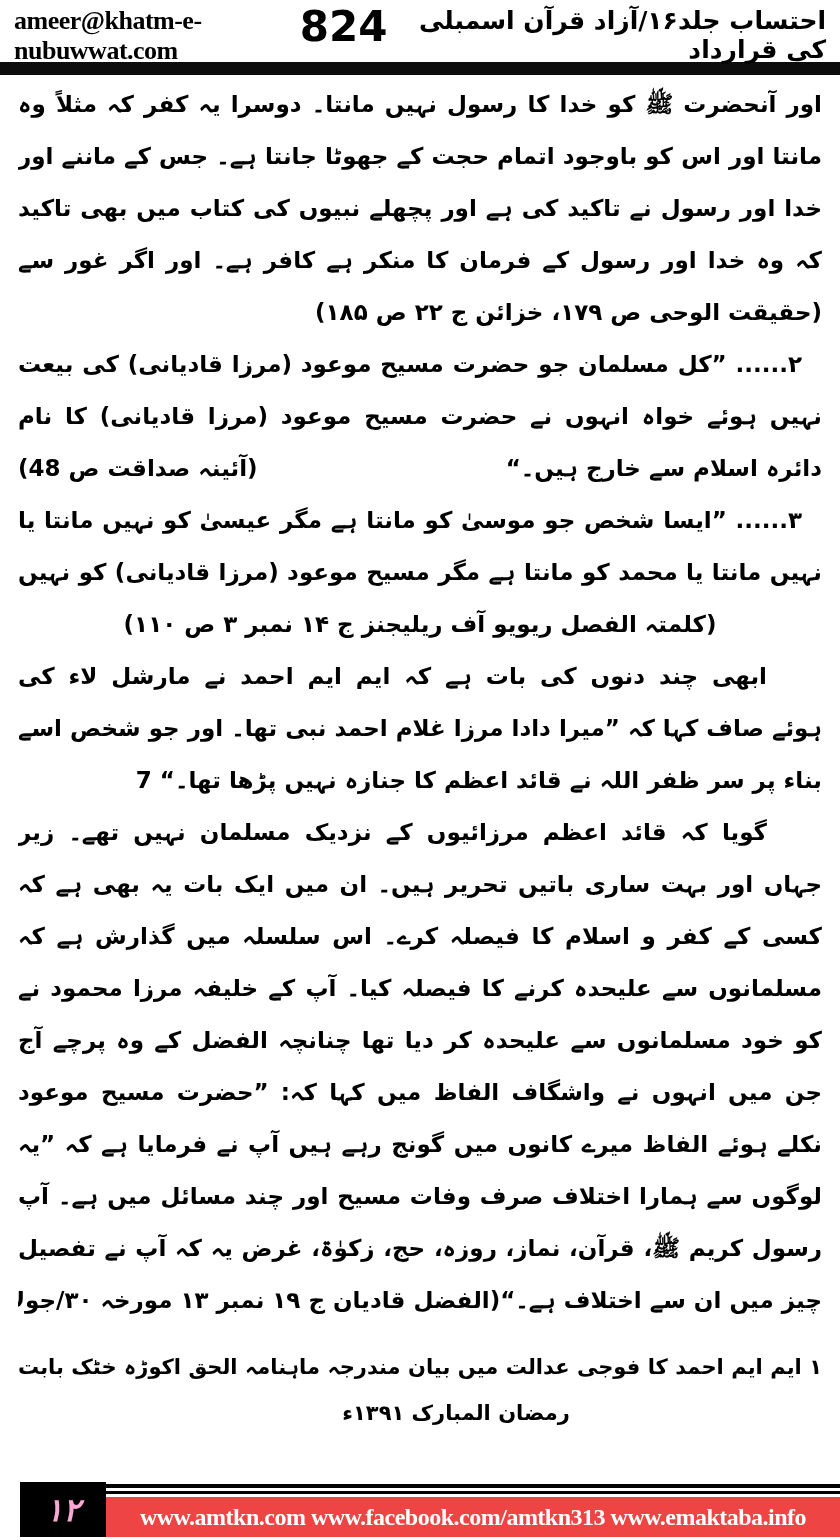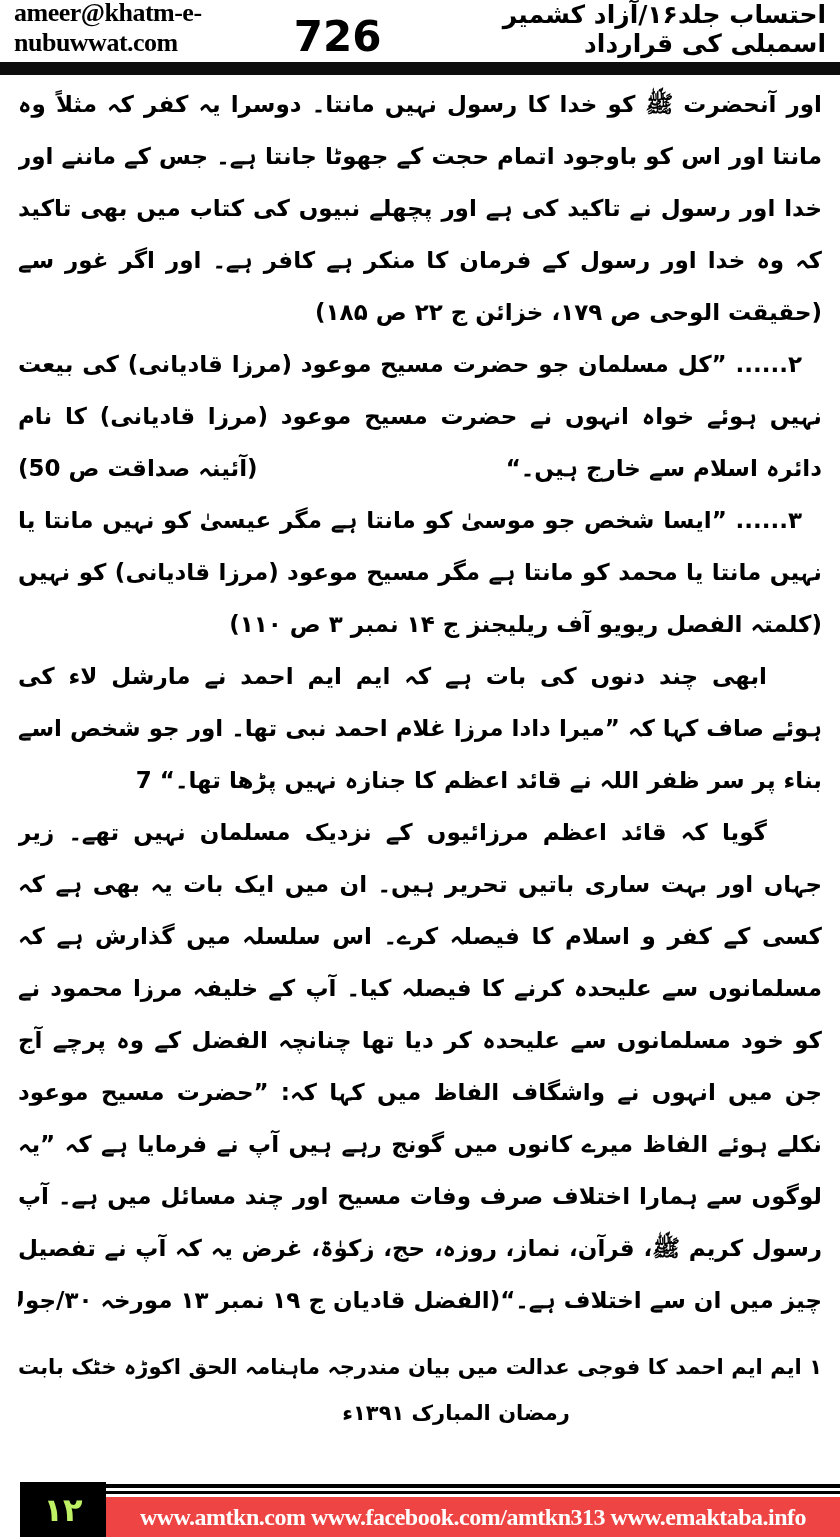--- a/index.html
+++ b/index.html
@@ -3,21 +3,21 @@
 <meta charset="utf-8">
 <style>
   html,body{margin:0;padding:0;background:#e8e8e8;}
   .page{
     position:relative;width:840px;height:1540px;margin:0 auto;
     background:#ffffff;color:#000;overflow:hidden;
     font-family:"DejaVu Sans",sans-serif;
   }
   
   .header{
-    direction:ltr;display:flex;align-items:flex-end;justify-content:space-between;
+    direction:ltr;display:flex;align-items:flex-start;justify-content:space-between;
     height:58px;padding:6px 14px 0 14px;box-sizing:border-box;gap:20px;
   }
   .email{
     font-family:"Liberation Serif","DejaVu Serif",serif;
     font-weight:bold;font-size:26px;letter-spacing:-0.5px;
   }
   .pagenum{
     font-family:"DejaVu Sans",sans-serif;font-weight:bold;font-size:42px;
     line-height:1;direction:rtl;
   }
@@ -32,83 +32,84 @@
   }
   .line{
     height:52px;line-height:52px;overflow:hidden;
     font-size:23px;font-weight:bold;white-space:nowrap;
   }
   .line.justify{
     white-space:normal;
     text-align:justify;text-align-last:justify;-moz-text-align-last:justify;
   }
   .line.right{text-align:right;}
-  .line.left{text-align:right;}
+  .line.left{text-align:center;}
   .line.split{display:flex;justify-content:space-between;align-items:baseline;}
   .line.split .main{white-space:nowrap;}
   .line.split .ref{white-space:nowrap;}
   
   .footnote{
     direction:rtl;padding:0 18px;margin-top:18px;
   }
   .fn-line{
     height:46px;line-height:46px;overflow:hidden;
     font-size:21px;font-weight:bold;
   }
   .fn-line.justify{text-align:justify;text-align-last:justify;-moz-text-align-last:justify;}
   .fn-line.left{text-align:center;padding-left:72px;}
   
   .footer{
     position:absolute;left:20px;right:0;bottom:3px;height:55px;
     display:flex;direction:ltr;
   }
   .page-box{
-    width:86px;background:#000;color:#bef264;
+    width:86px;background:#000;color:#f9a8d4;
     display:flex;align-items:center;justify-content:center;
     font-size:32px;font-weight:bold;direction:rtl;
     font-family:"DejaVu Sans",sans-serif;
+    font-style:italic;
   }
   .link-bar{flex:1;display:flex;flex-direction:column;margin-top:2px;}
   .stripes{
     height:13px;
     background:linear-gradient(to bottom,#000 0 4px,#fff 4px 7px,#000 7px 10px,#fff 10px 13px);
   }
   .links{
     flex:1;background:#ef4444;color:#fff;
     display:flex;align-items:center;justify-content:center;
     font-family:"Liberation Serif","DejaVu Serif",serif;
     font-weight:bold;font-size:24px;letter-spacing:-0.5px;white-space:nowrap;
   }
 </style>
 </head>
 <body>
 
 <div class="page">
 
   <div class="header">
     <span class="email">ameer@khatm-e-nubuwwat.com</span>
-    <span class="pagenum">726</span>
-    <span class="title">احتساب جلد۱۶/آزاد کشمیر اسمبلی کی قرارداد</span>
+    <span class="pagenum">824</span>
+    <span class="title">احتساب جلد۱۶/آزاد قرآن اسمبلی کی قرارداد</span>
   </div>
 
   <div class="rule"></div>
 
   <div class="content">
       <div class="line justify">اور آنحضرت ﷺ کو خدا کا رسول نہیں مانتا۔ دوسرا یہ کفر کہ مثلاً وہ مسیح موعود (مرزا قادیانی) کو نہیں</div>
       <div class="line justify">مانتا اور اس کو باوجود اتمام حجت کے جھوٹا جانتا ہے۔ جس کے ماننے اور سچا جاننے کے بارے میں</div>
       <div class="line justify">خدا اور رسول نے تاکید کی ہے اور پچھلے نبیوں کی کتاب میں بھی تاکید پائی جاتی ہے۔ پس اس لئے</div>
       <div class="line justify">کہ وہ خدا اور رسول کے فرمان کا منکر ہے کافر ہے۔ اور اگر غور سے دیکھا جائے تو یہ دونوں قسم کے</div>
       <div class="line split">
         <span class="ref">(حقیقت الوحی ص ۱۷۹، خزائن ج ۲۲ ص ۱۸۵)</span>
       </div>
       <div class="line justify" style="padding-right: 20px;">۲...... ”کل مسلمان جو حضرت مسیح موعود (مرزا قادیانی) کی بیعت میں شامل</div>
       <div class="line justify">نہیں ہوئے خواہ انہوں نے حضرت مسیح موعود (مرزا قادیانی) کا نام بھی نہی سنا وہ کافر ہیں۔ اور</div>
       <div class="line split">
         <span class="main">دائرہ اسلام سے خارج ہیں۔“</span>
-        <span class="ref">(آئینہ صداقت ص 50)</span>
+        <span class="ref">(آئینہ صداقت ص 48)</span>
       </div>
       <div class="line justify" style="padding-right: 20px;">۳...... ”ایسا شخص جو موسیٰ کو مانتا ہے مگر عیسیٰ کو نہیں مانتا یا عیسیٰ کو مانتا ہے مگر محمد کو</div>
       <div class="line justify">نہیں مانتا یا محمد کو مانتا ہے مگر مسیح موعود (مرزا قادیانی) کو نہیں مانتا وہ پکا کافر ہے۔“</div>
       <div class="line left">(کلمتہ الفصل ریویو آف ریلیجنز ج ۱۴ نمبر ۳ ص ۱۱۰)</div>
       <div class="line justify" style="padding-right: 55px;">ابھی چند دنوں کی بات ہے کہ ایم ایم احمد نے مارشل لاء کی عدالت میں بیان دیتے</div>
       <div class="line justify">ہوئے صاف کہا کہ ”میرا دادا مرزا غلام احمد نبی تھا۔ اور جو شخص اسے نبی نہیں مانتا وہ کافر ہے۔ اس</div>
       <div class="line right">بناء پر سر ظفر اللہ نے قائد اعظم کا جنازہ نہیں پڑھا تھا۔“ 7</div>
       <div class="line justify" style="padding-right: 55px;">گویا کہ قائد اعظم مرزائیوں کے نزدیک مسلمان نہیں تھے۔ زیر تبصرہ پمفلٹ میں</div>
       <div class="line justify">جہاں اور بہت ساری باتیں تحریر ہیں۔ ان میں ایک بات یہ بھی ہے کہ کسی اسمبلی کو یہ حق نہیں کہ وہ</div>
       <div class="line justify">کسی کے کفر و اسلام کا فیصلہ کرے۔ اس سلسلہ میں گذارش ہے کہ آزاد کشمیر اسمبلی نے تو آپ کو</div>

